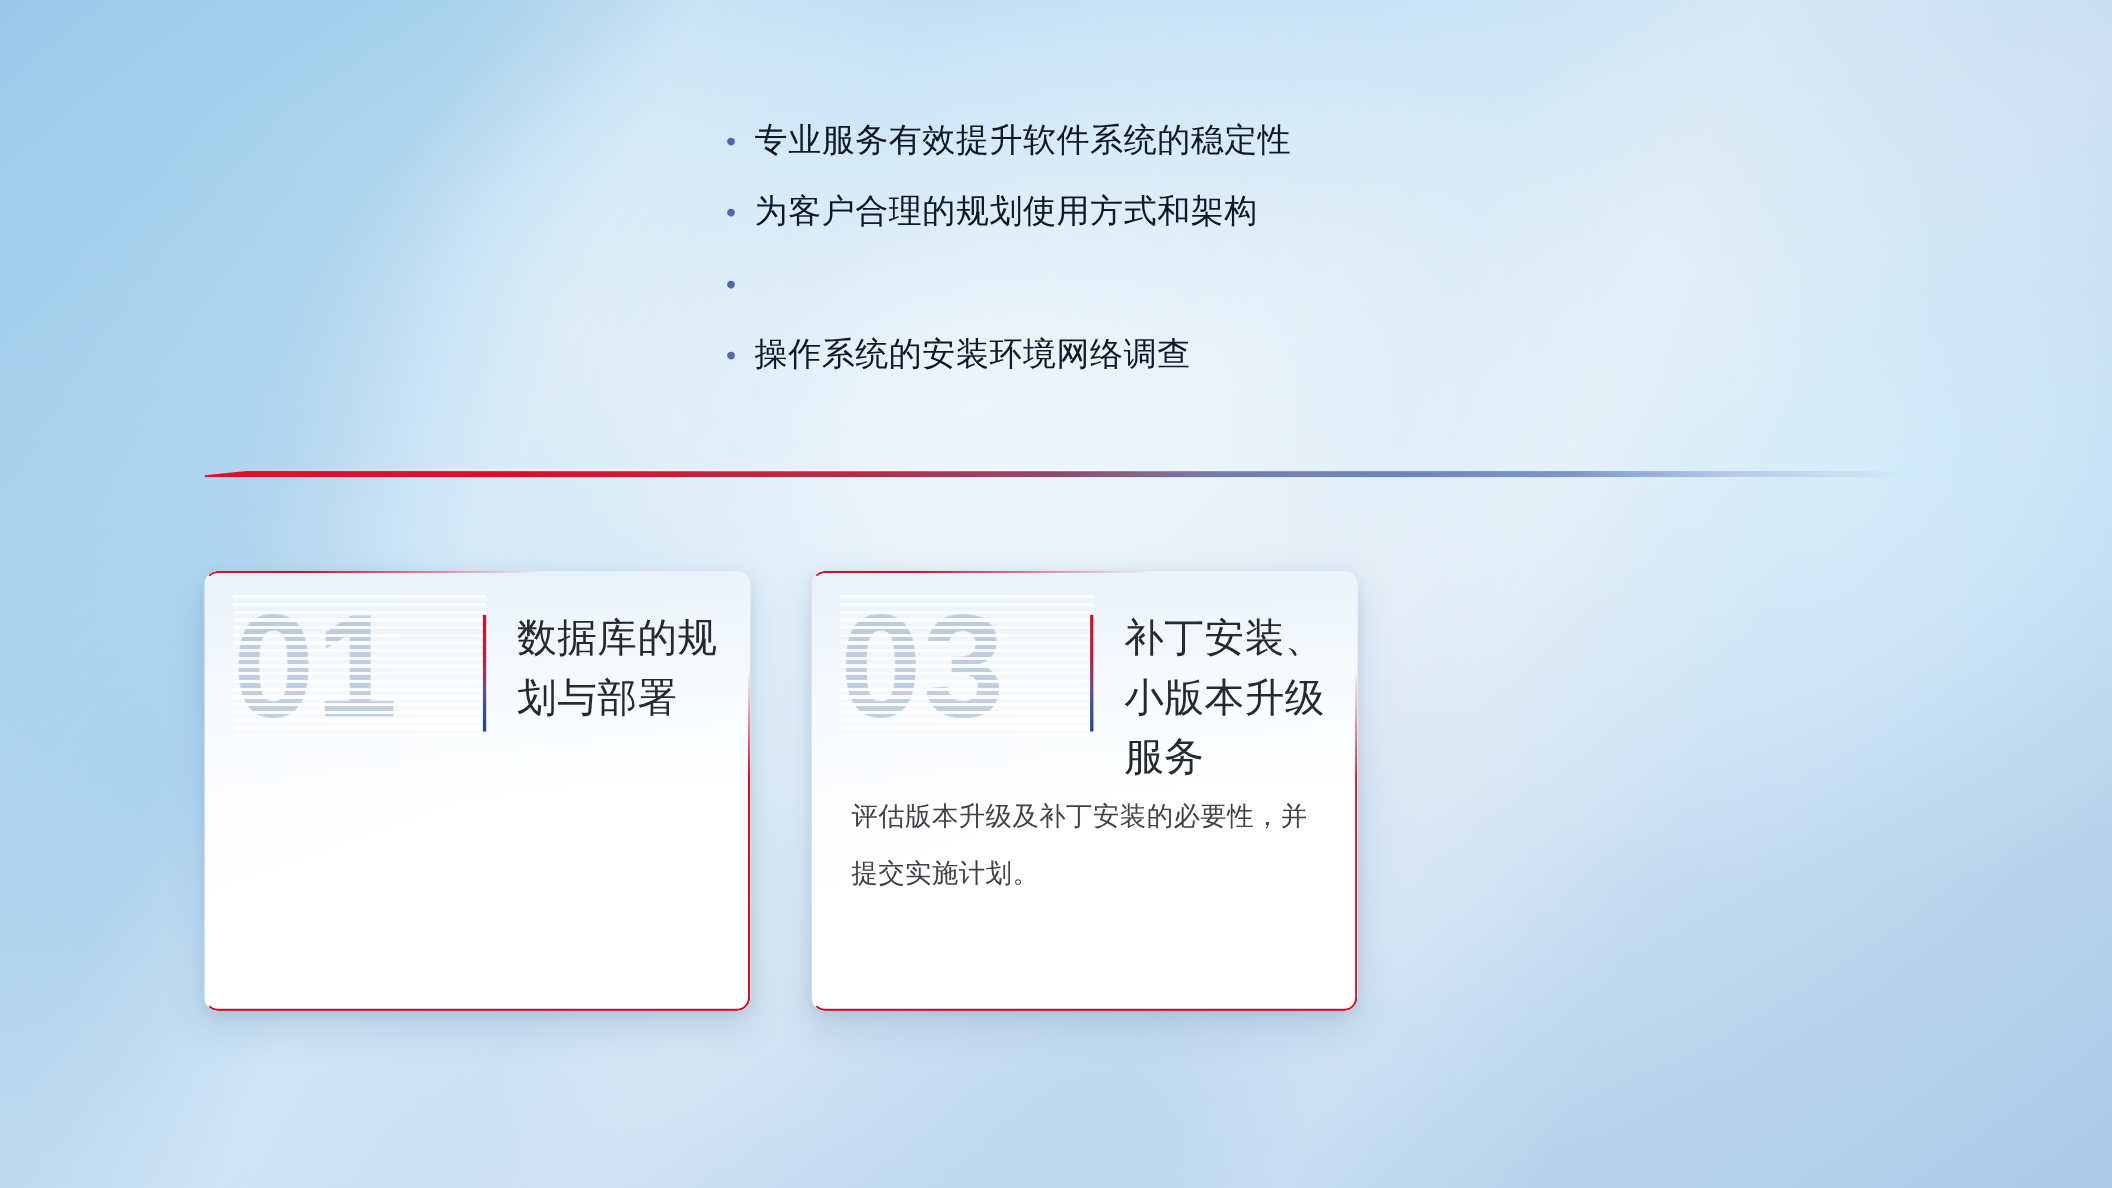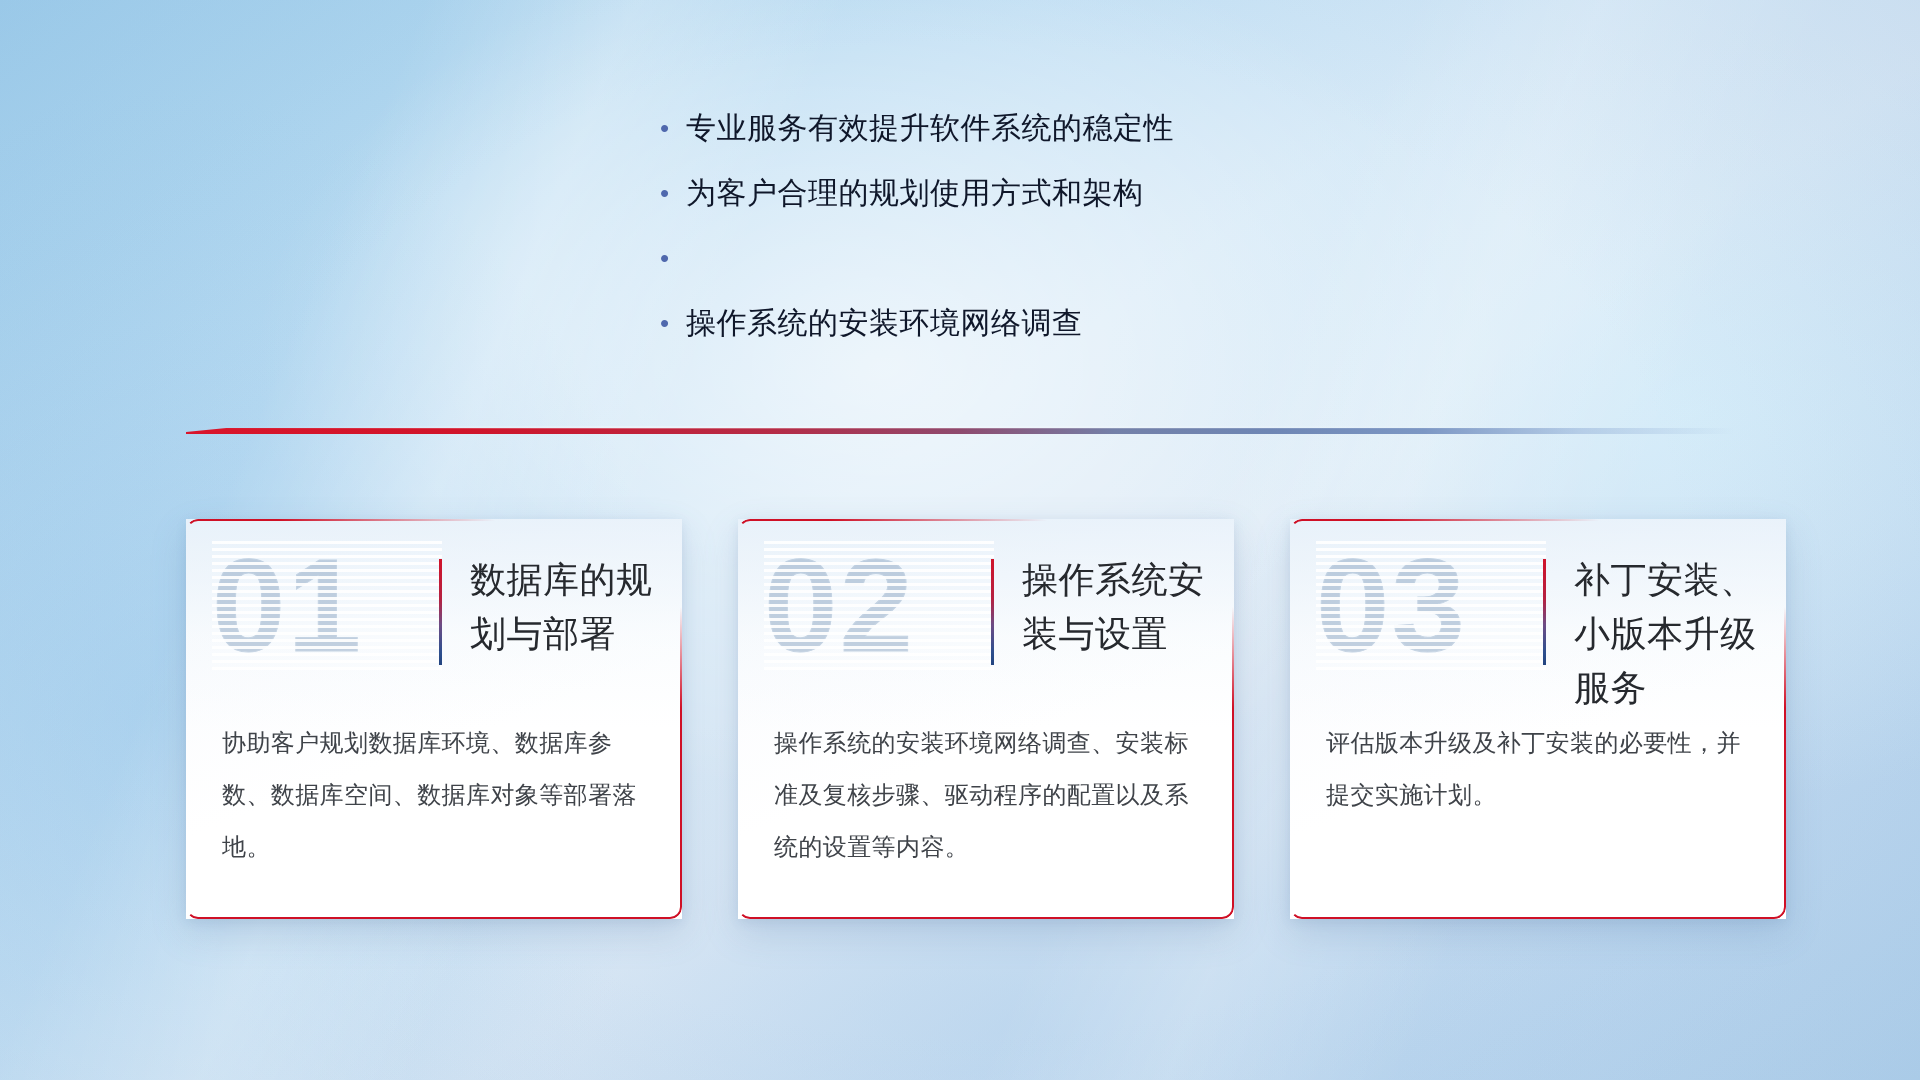--- a/index.html
+++ b/index.html
@@ -146,21 +146,21 @@
     left: 186px;
     top: 519px;
     width: 1600px;
     display: flex;
     gap: 56px;
   }
   .card {
     position: relative;
     width: 496px;
     height: 400px;
-    border-radius: 0;
+    border-radius: 12px;
     background: linear-gradient(160deg,
         #f6f9fc 0%,
         #fbfcfe 26%,
         #ffffff 55%,
         #ffffff 100%);
     box-shadow: 0 14px 34px rgba(86,122,164,0.20),
                 0 3px 10px rgba(86,122,164,0.12);
     overflow: hidden;
   }
   
@@ -307,35 +307,23 @@
   <div class="cards">
 
     <div class="card">
       <div class="card-inner-sheen"></div>
       <div class="card-num">01</div>
       <div class="card-num-stripes"></div>
       <div class="card-head">
         <div class="head-bar"></div>
         <div class="head-title">数据库的规划与部署</div>
       </div>
-      <div class="card-body">协助客户规划数据库环境、数据库参数、数据库空间、数据库对象等部署落地。</div>
       <div class="card-accent"></div>
     </div>
 
-    <div class="card">
-      <div class="card-inner-sheen"></div>
-      <div class="card-num">02</div>
-      <div class="card-num-stripes"></div>
-      <div class="card-head">
-        <div class="head-bar"></div>
-        <div class="head-title">操作系统安装与设置</div>
-      </div>
-      <div class="card-body">操作系统的安装环境网络调查、安装标准及复核步骤、驱动程序的配置以及系统的设置等内容。</div>
-      <div class="card-accent"></div>
-    </div>
 
     <div class="card">
       <div class="card-inner-sheen"></div>
       <div class="card-num">03</div>
       <div class="card-num-stripes"></div>
       <div class="card-head">
         <div class="head-bar"></div>
         <div class="head-title">补丁安装、小版本升级服务</div>
       </div>
       <div class="card-body">评估版本升级及补丁安装的必要性，并提交实施计划。</div>

